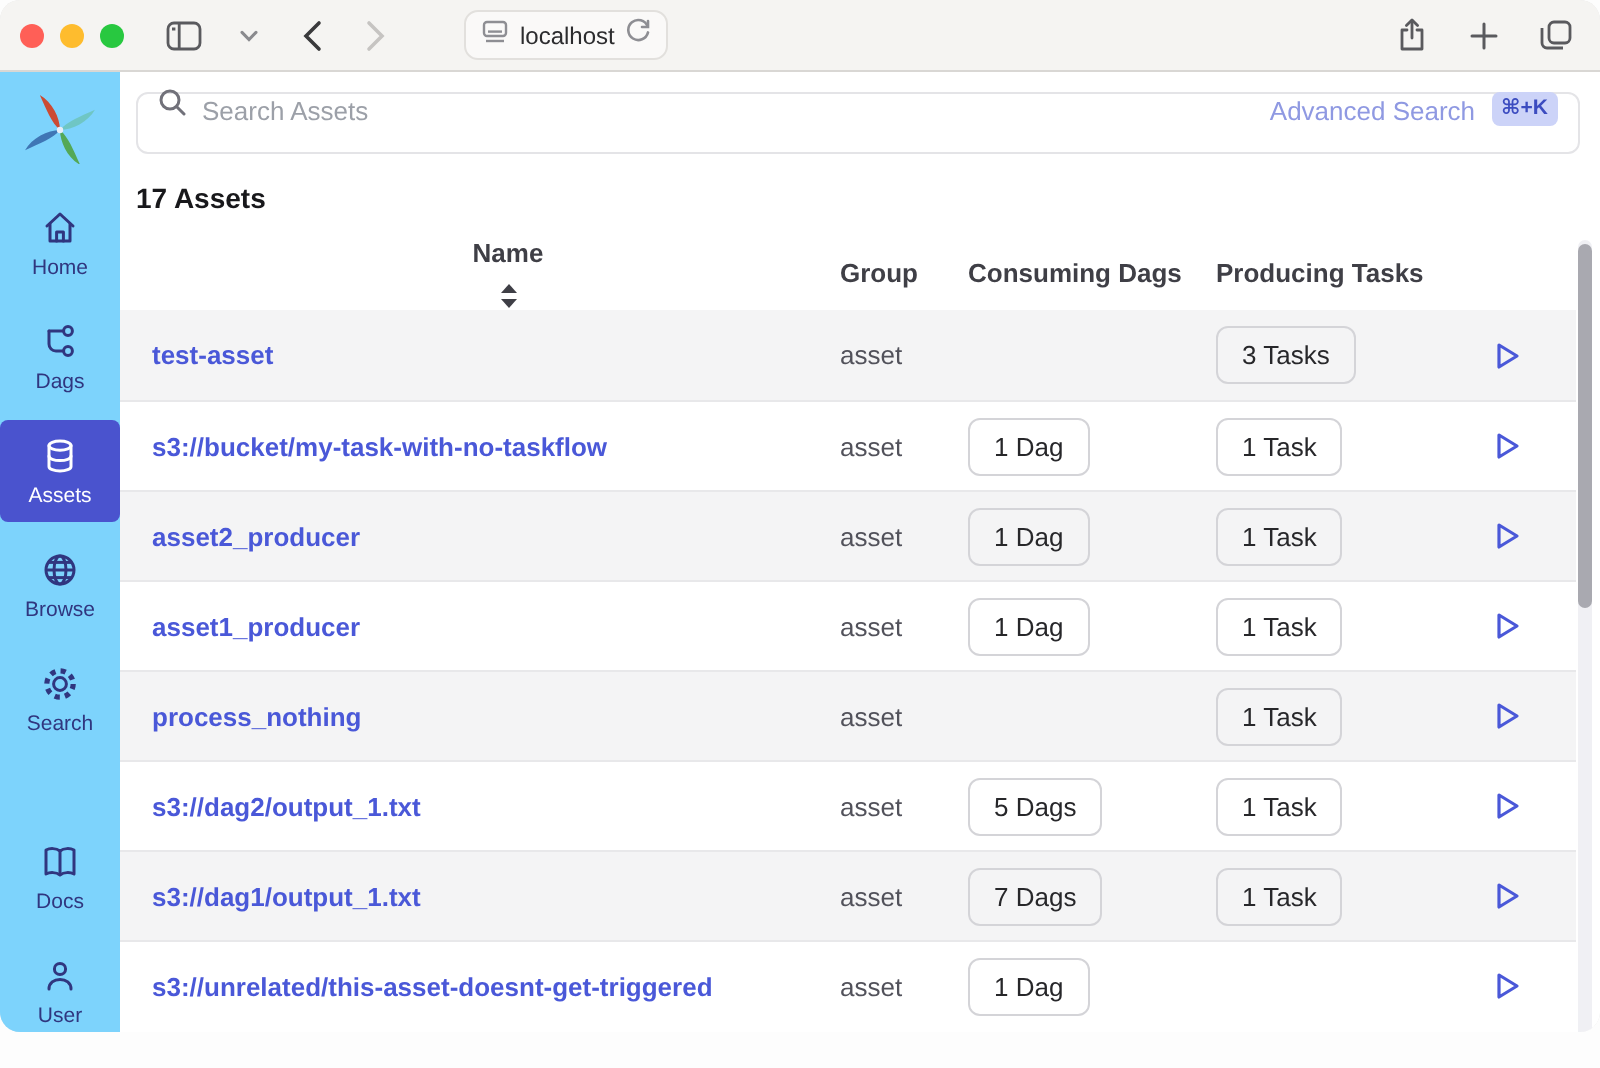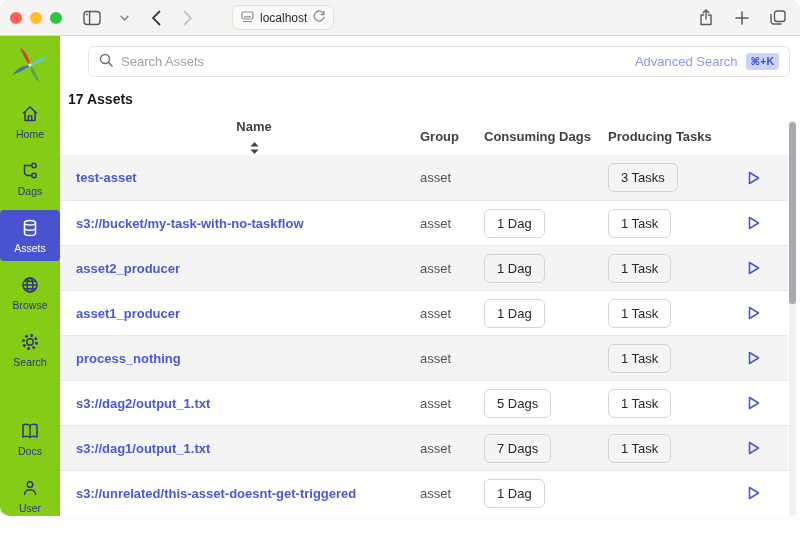--- a/index.html
+++ b/index.html
@@ -16,36 +16,36 @@
   .tbtn svg { display:block; }
   .dim { color:#c6c4c2; }
   .urlbar { flex:0 0 336px; margin-left:auto; margin-right:auto; height:25px; background:#faf9f8;
             border:1px solid #e2e0dd; border-radius:7px; display:flex; align-items:center;
             padding:0 8px; gap:6px; position:absolute; left:232px; top:5px; }
   .urlbar .url-text { flex:1; text-align:center; font-size:12px; color:#2c2c2e; }
   .right-tools { margin-left:auto; display:flex; gap:12px; align-items:center; }
 
   
   .app { display:flex; height:497px; }
-  .sidebar { width:60px; background:#84cc16; display:flex; flex-direction:column; align-items:stretch;
+  .sidebar { width:60px; background:#7dd3fc; display:flex; flex-direction:column; align-items:stretch;
              padding-top:8px; flex-shrink:0; }
   .logo { width:36px; height:36px; margin:2px auto 14px; }
   .nav { display:flex; flex-direction:column; flex:1; }
   .nav-item { display:flex; flex-direction:column; align-items:center; gap:4px;
               padding:8px 0 7px; color:#30367f; cursor:pointer; margin-bottom:6px; border-radius:4px; }
   .nav-item .nlabel { font-size:10.5px; }
   .nav-item svg { display:block; }
   .nav-item.active { background:#4a53ce; color:#ffffff; }
   .nav-spacer { flex:1; }
 
   .main { flex:1; background:#ffffff; position:relative; padding:10px 10px 0 8px; overflow:hidden; }
 
   
   .searchbox { height:31px; border:1px solid #e4e4e7; border-radius:6px; display:flex;
-               align-items:center; padding:0 10px; gap:8px;margin-left:20px; }
+               align-items:flex-end; padding:13px 10px; gap:8px; }
   .searchbox input { border:none; outline:none; flex:1; font-size:13px; color:#27272a;
                      background:transparent; font-family:inherit; }
   .searchbox input::placeholder { color:#9ca0a8; }
   .adv-link { font-size:13px; color:#8f99e2; cursor:pointer; white-space:nowrap; }
   .kbd-badge { background:#ccd3f8; color:#3c4cc0; font-size:10.5px; font-weight:700;
                border-radius:4px; padding:2px 5px; line-height:1.2; }
 
   .heading { font-size:14px; font-weight:700; color:#18181b; margin:14px 0 10px 0; }
 
   

